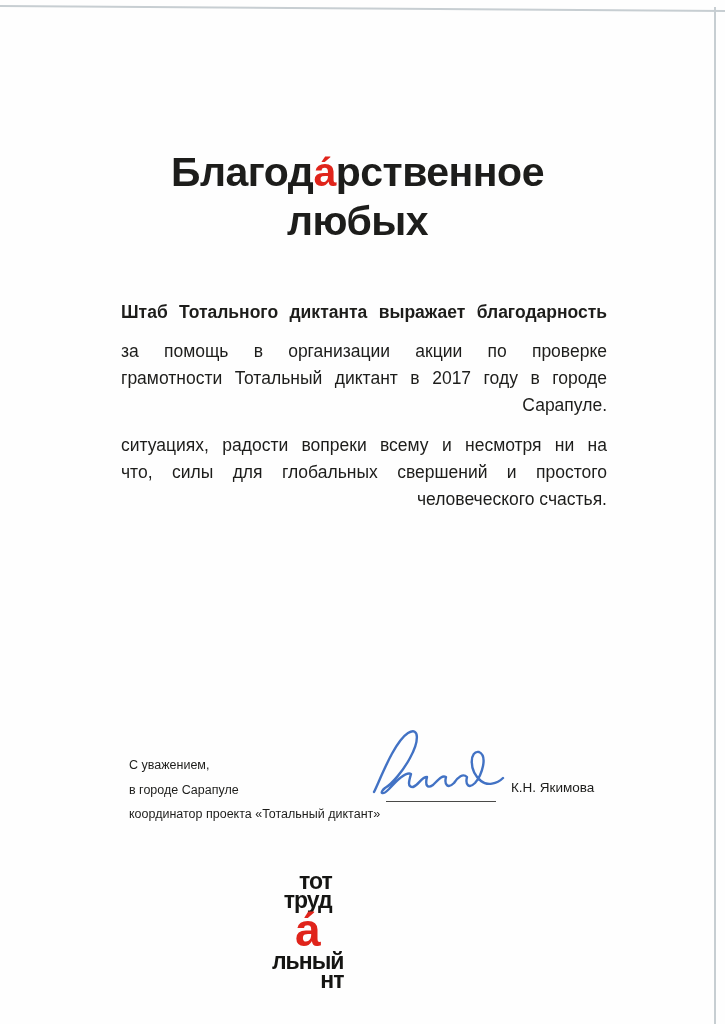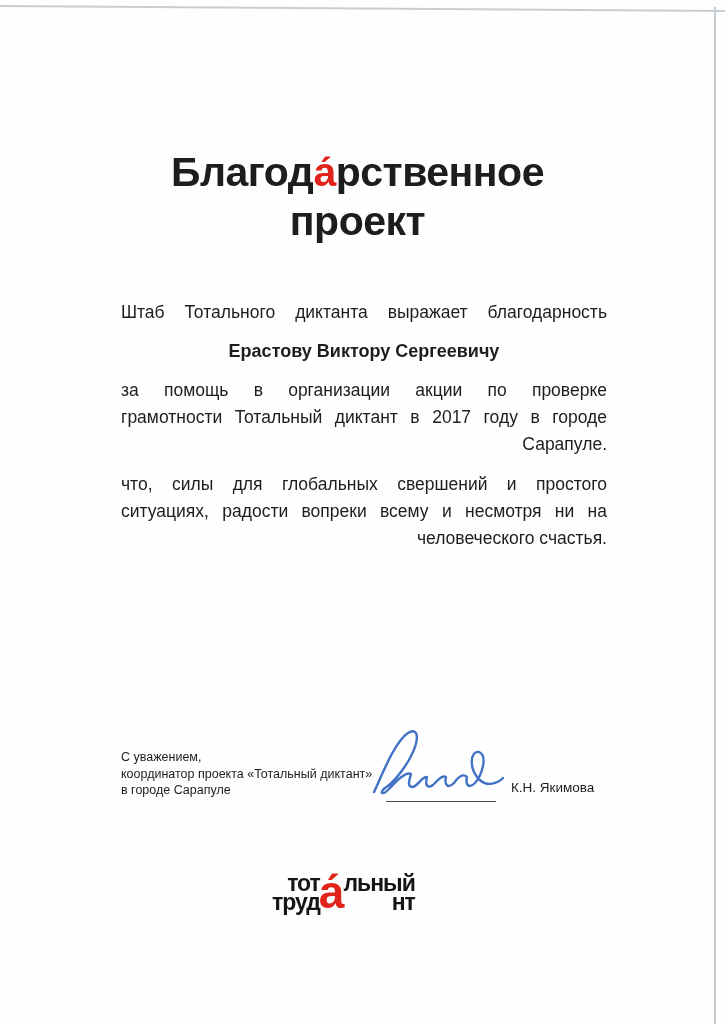--- a/index.html
+++ b/index.html
@@ -45,44 +45,44 @@
     font-size: 17.5px; line-height: 27px; color: var(--ink-black);
   }
   .textcol p { margin: 0; }
   .jline { text-align: justify; text-align-last: justify; }
   .jlast { text-align: right; }
   .recipient {
     text-align: center; font-weight: bold; font-size: 18px;
     margin-top: 12px !important;
   }
   .para { margin-top: 13px; }
-  .intro { margin-top: 0; }
+  .intro { margin-top: 0; font-weight: bold; }
   .after-recipient { margin-top: 12px; }
 
   
   .closing {
     position: absolute; left: 121px; top: 749px;
     font-size: 12.5px; line-height: 16.5px; color: var(--ink-black);
   }
-  .closing p { margin: 0; }
+  .closing p { margin: 8px; }
   .sig-wrap { position: absolute; left: 370px; top: 726px; width: 140px; height: 82px; }
   .sig-svg { position: absolute; left: 0; top: 0; }
   .sig-underline {
     position: absolute; left: 16px; bottom: 6px; width: 110px; height: 1.5px;
     background: #4a4a48;
   }
   .signer {
     position: absolute; left: 511px; top: 780px;
     font-size: 13.5px; color: var(--ink-black); white-space: nowrap;
   }
 
   
   .logo {
     position: absolute; left: 272px; top: 872px;
-    display: flex; align-items: center;
+    display: flex; align-items: center; flex-direction: column;
   }
   .logo-col {
     display: flex; flex-direction: column;
     font-size: 23px; font-weight: bold; line-height: 19px;
     letter-spacing: -1px; color: #151513;
   }
   .logo-col.left  { align-items: flex-end; }
   .logo-col.right { align-items: flex-end; }
   .logo-a {
     font-size: 46px; font-weight: bold; line-height: 40px;
@@ -92,45 +92,44 @@
 </head>
 <body>
 
 <div class="sheet">
   <div class="scan-edge-top"></div>
   <div class="scan-edge-right"></div>
 
   <h1 class="title">
     <span><span>Благод</span><span class="accent">а́</span><span>рственное</span></span>
     <br>
-    <span>проект</span>
+    <span>любых</span>
   </h1>
 
   <div class="textcol">
     <p class="jline intro">Штаб Тотального диктанта выражает благодарность</p>
-    <p class="recipient">Ерастову Виктору Сергеевичу</p>
 
     <div class="para after-recipient">
       <p class="jline">за помощь в организации акции по проверке</p>
       <p class="jline">грамотности Тотальный диктант в 2017 году в городе</p>
       <p class="jlast">Сарапуле.</p>
     </div>
 
     <div class="para">
+      <p class="jline">ситуациях, радости вопреки всему и несмотря ни на</p>
       <p class="jline">что, силы для глобальных свершений и простого</p>
-      <p class="jline">ситуациях, радости вопреки всему и несмотря ни на</p>
       <p class="jlast">человеческого счастья.</p>
     </div>
 
   </div>
 
   <div class="closing">
     <p>С уважением,</p>
+    <p>в городе Сарапуле</p>
     <p>координатор проекта «Тотальный диктант»</p>
-    <p>в городе Сарапуле</p>
   </div>
 
   <div class="sig-wrap">
     <svg class="sig-svg" width="140" height="82" viewBox="0 0 140 82" fill="none" xmlns="http://www.w3.org/2000/svg">
       <path d="M4,66 C10,54 24,16 38,7 C50,0 49,16 40,32 C33,45 22,58 15,62
                C9,67 12,70 19,63 C27,54 36,45 41,48 C39,55 37,61 43,61
                C49,59 51,51 57,51 C55,59 57,63 63,59 C69,53 72,49 76,51
                C74,59 78,63 84,57 C88,51 93,47 97,51 C95,59 99,63 105,57
                C112,49 118,30 109,26 C100,24 98,44 111,55 C117,60 127,58 133,52" stroke="var(--signature-blue)" stroke-width="2.4" stroke-linecap="round" stroke-linejoin="round"></path>
     </svg>

